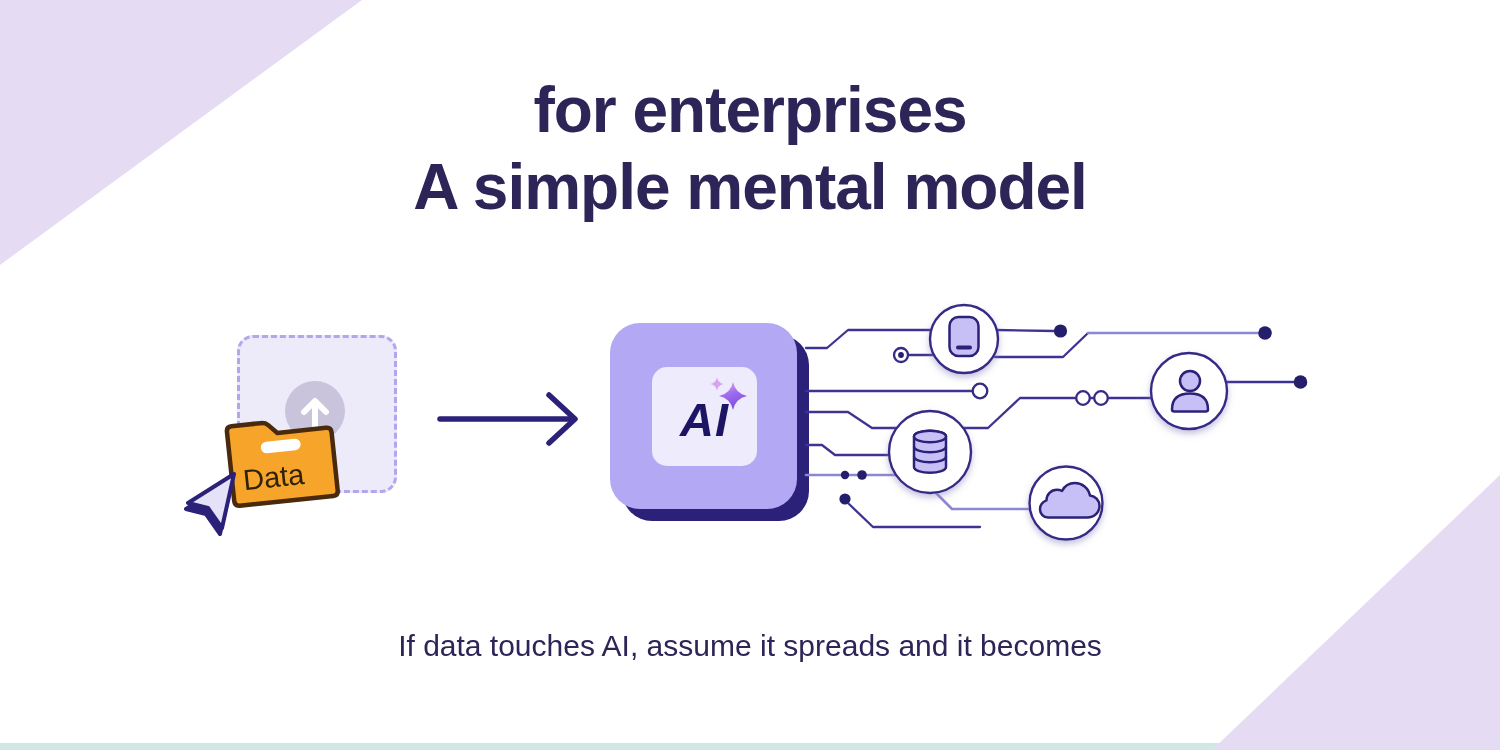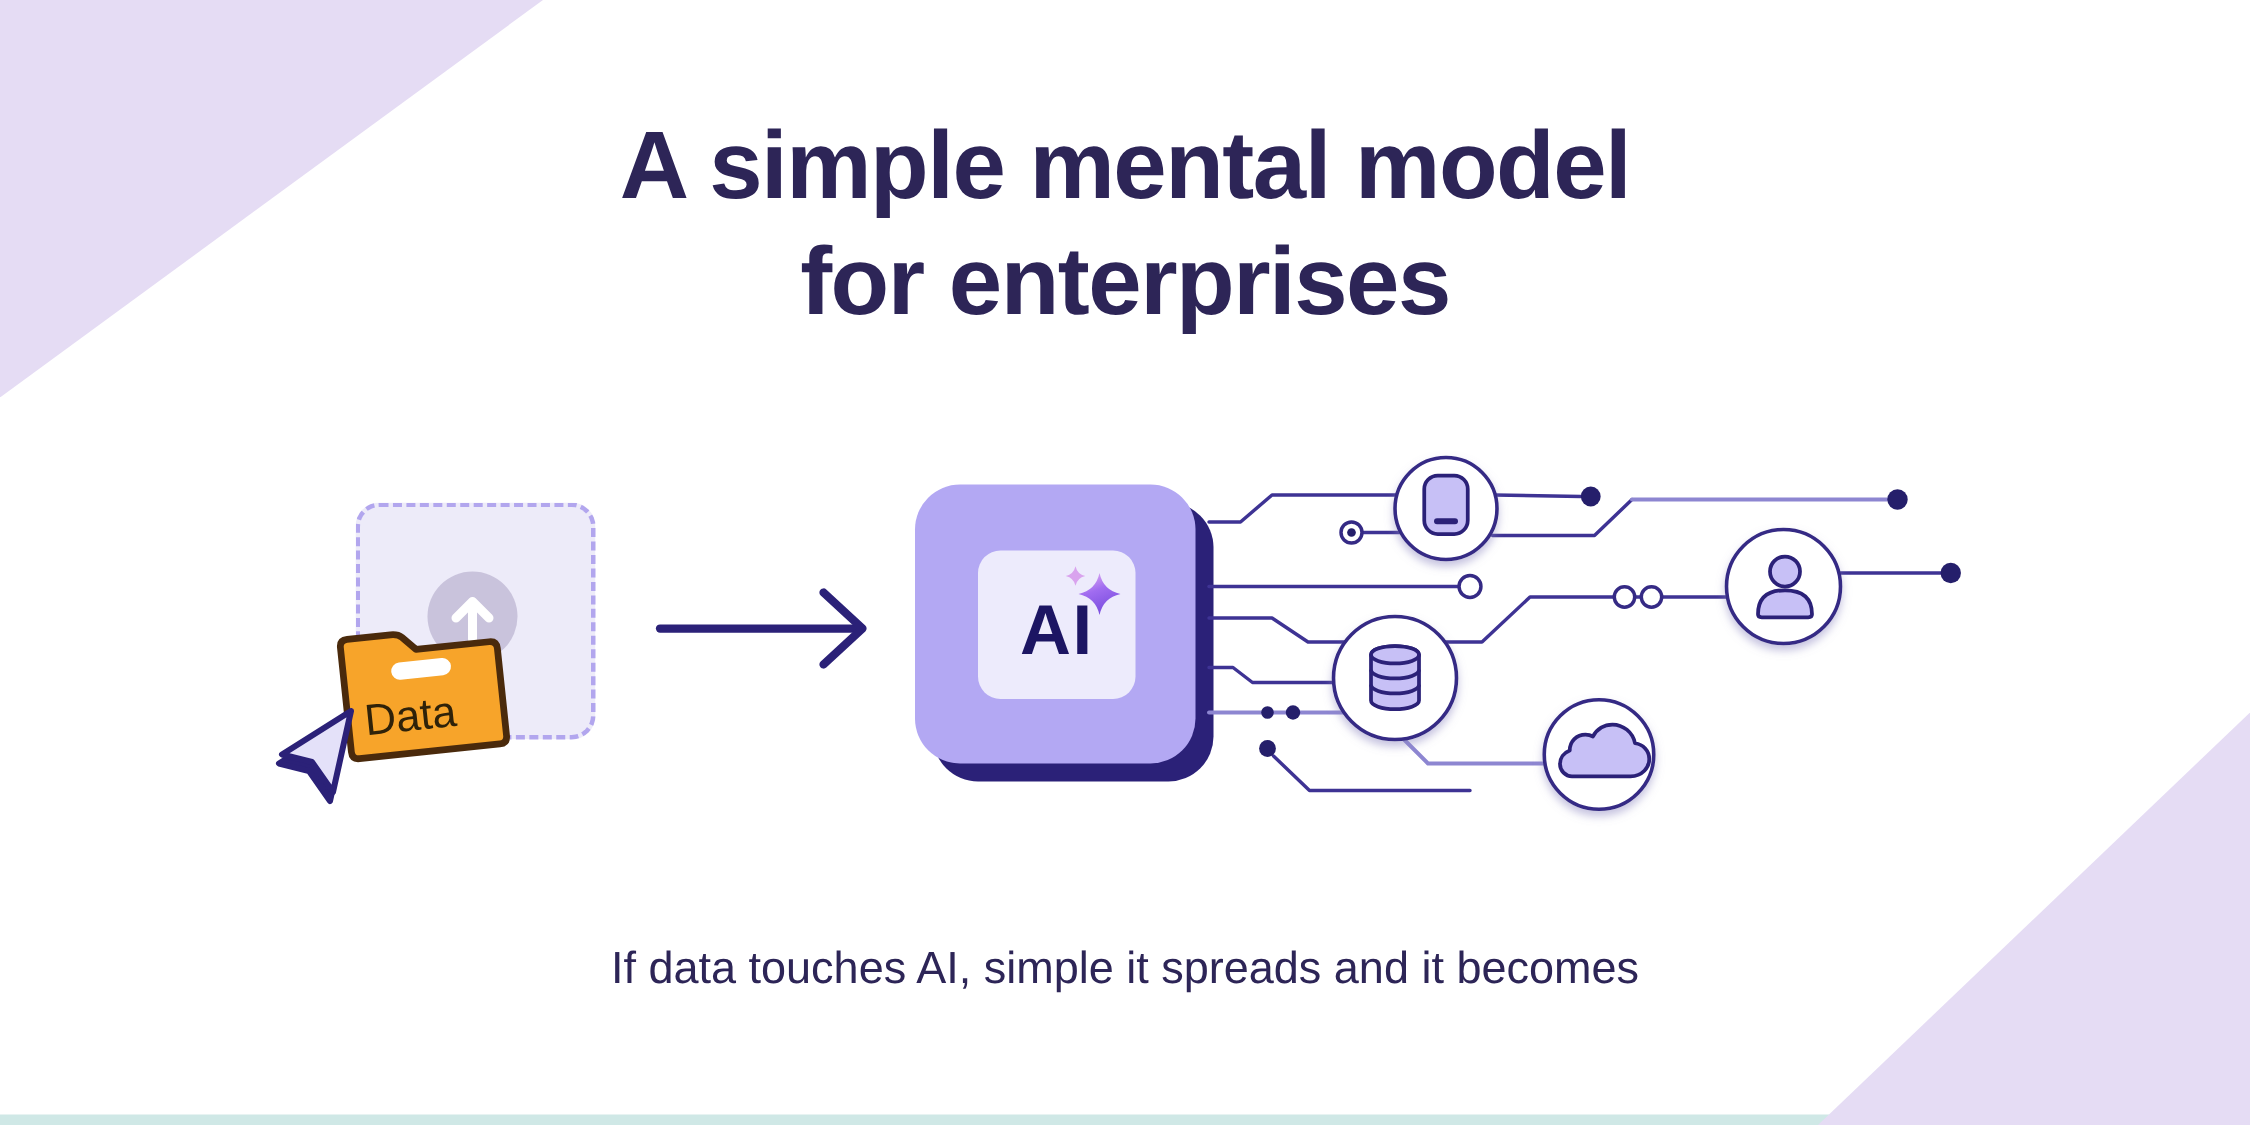--- a/index.html
+++ b/index.html
@@ -21,47 +21,47 @@
   }
   #dashed-box{
     position:absolute;left:237px;top:335px;width:160px;height:158px;box-sizing:border-box;
     border:3px dashed #b2a6ee;border-radius:16px;background:#edebf9;z-index:1;
   }
   #illus-svg{position:absolute;left:0;top:0;z-index:2;}
   #ai-shadow{position:absolute;left:622px;top:335px;width:187px;height:186px;border-radius:30px;background:#2b2178;z-index:3;}
   #ai-box{position:absolute;left:610px;top:323px;width:187px;height:186px;border-radius:30px;background:#b3a8f3;z-index:3;}
   #ai-inner{
     position:absolute;left:652px;top:367px;width:105px;height:99px;border-radius:15px;background:#edebfc;z-index:3;
-    display:flex;align-items:center;justify-content:center;
+    display:flex;align-items:center;justify-content:center;font-style:italic;
   }
   #ai-label{font-size:47px;font-weight:bold;color:#1c1563;letter-spacing:1px;margin-top:6px;}
   #circuit-svg{position:absolute;left:0;top:0;z-index:4;}
   .ln{stroke:#3e3394;stroke-width:2.3;fill:none;stroke-linejoin:round;stroke-linecap:round;}
   .lnl{stroke:#8d86d1;stroke-width:2.6;fill:none;stroke-linejoin:round;stroke-linecap:round;}
   .bigc{fill:#ffffff;stroke:#352a85;stroke-width:2.4;}
   .smc{fill:#ffffff;stroke:#352a85;stroke-width:2.3;}
   .dot{fill:#251f6b;}
   .node{fill:#c7c0f6;stroke:#2b2178;stroke-width:2.5;stroke-linejoin:round;}
 </style>
 </head>
 <body>
 
 <div id="stage">
 
   <div id="corner-tl" class="corner"></div>
   <div id="bottom-strip"></div>
   <div id="corner-br" class="corner"></div>
 
   <div id="title">
+    <div>for enterprises</div>
     <div>A simple mental model</div>
-    <div>for enterprises</div>
   </div>
 
   <div id="caption">
-    <div>If data touches AI, simple it spreads and it becomes</div>
+    <div>If data touches AI, assume it spreads and it becomes</div>
   </div>
 
   <div id="dashed-box"></div>
 
   <svg id="illus-svg" width="1500" height="750" viewBox="0 0 1500 750">
 
     <g>
       <circle cx="315" cy="411" r="30" fill="#c9c3dc"></circle>
       <path d="M315,426 L315,403 M304,412 L315,401 L326,412" stroke="#ffffff" stroke-width="6" fill="none" stroke-linecap="round" stroke-linejoin="round"></path>
     </g>

